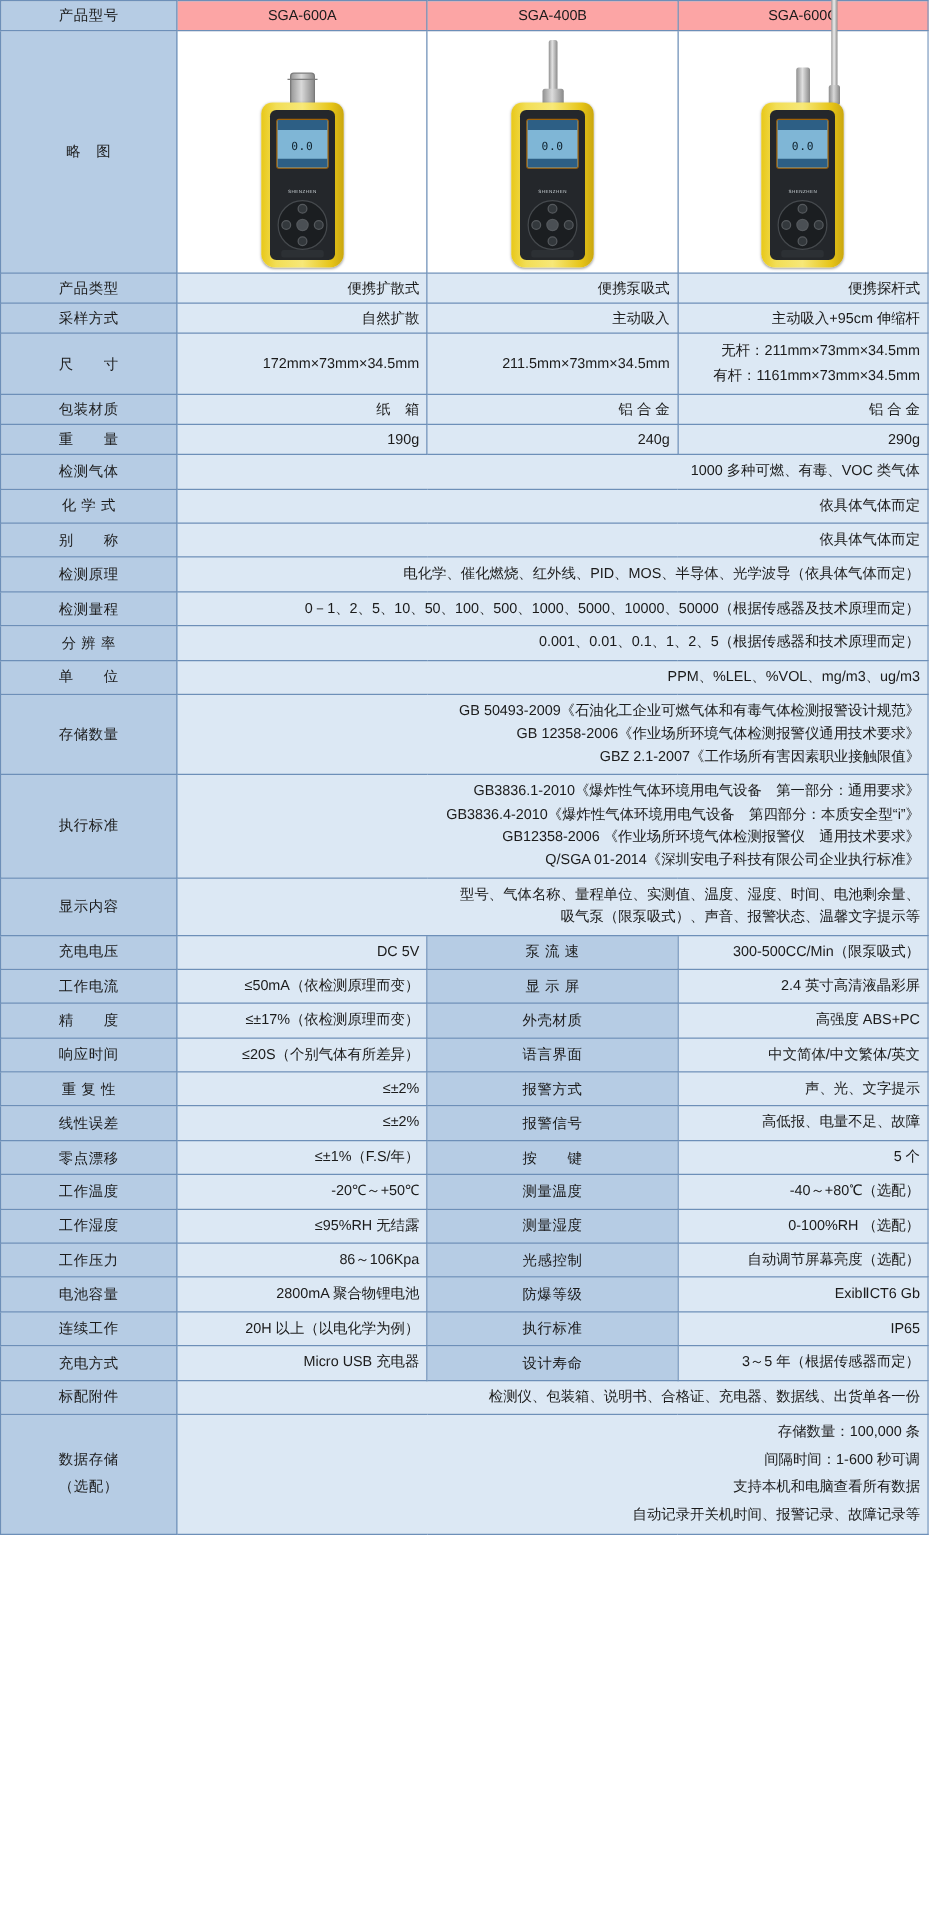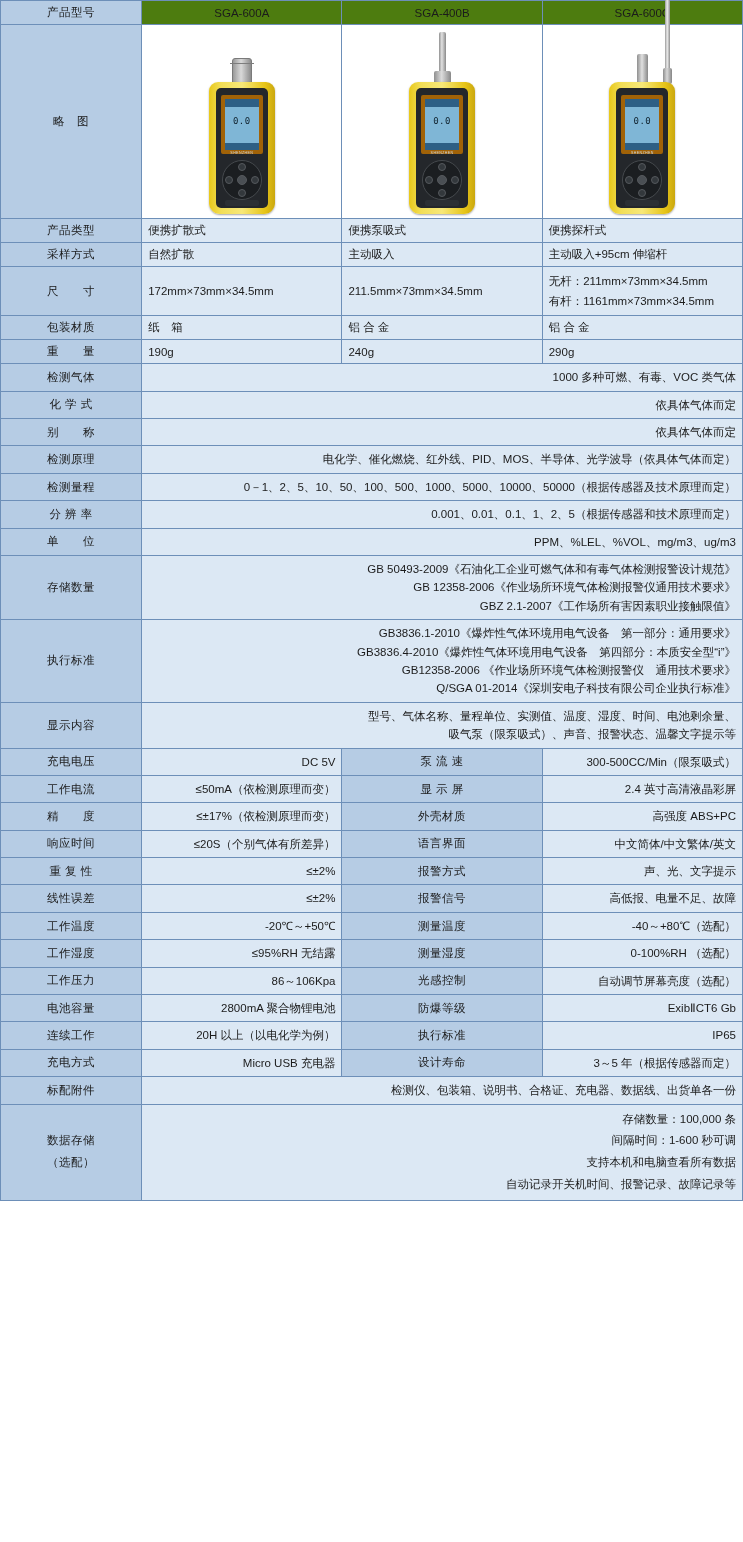--- a/index.html
+++ b/index.html
@@ -27,35 +27,35 @@
   .lbl {
     background: #b6cce4;
     color: #11365e;
     font-weight: normal;
     text-align: center;
     font-size: 12.5px;
     letter-spacing: 0.5px;
   }
   .val {
     background: #dce8f4;
-    text-align: left;
+    text-align: right;
   }
   .val-left {
     background: #dce8f4;
     text-align: right;
     padding-left: 10px;
     line-height: 1.6;
   }
   .val-img {
     background: #ffffff;
     text-align: center;
     padding: 6px 0 4px 0;
   }
   .hdr-model {
-    background: #4d7c0f;
+    background: #fca5a5;
     text-align: center;
     font-size: 12.5px;
     color: #1b1b1b;
   }
   .two-line { line-height: 1.75; }
 
   
   .dev-wrap {
     height: 185px;
     display: flex;
@@ -82,23 +82,23 @@
     right: 7px;
     bottom: 6px;
     background: #24272b;
     border-radius: 5px;
   }
   .dev-screen {
     position: absolute;
     left: 5px;
     top: 7px;
     right: 5px;
-    height: 59px;
+    height: 40px;
     background: #7fb6d6;
-    border: 4px solid #a16207;
+    border: 1px solid #a16207;
     border-radius: 2px;
     overflow: hidden;
   }
   .dev-screen .topbar {
     height: 8px;
     background: #2d5f85;
   }
   .dev-screen .reading {
     text-align: center;
     font-size: 9px;
@@ -437,20 +437,26 @@
       <td class="lbl">报警方式</td>
       <td class="val-left">声、光、文字提示</td>
     </tr>
     <tr>
       <td class="lbl">线性误差</td>
       <td class="val-left">≤±2%</td>
       <td class="lbl">报警信号</td>
       <td class="val-left">高低报、电量不足、故障</td>
     </tr>
     <tr>
+      <td class="lbl">零点漂移</td>
+      <td class="val-left">≤±1%（F.S/年）</td>
+      <td class="lbl">按　　键</td>
+      <td class="val-left">5 个</td>
+    </tr>
+    <tr>
       <td class="lbl">工作温度</td>
       <td class="val-left">-20℃～+50℃</td>
       <td class="lbl">测量温度</td>
       <td class="val-left">-40～+80℃（选配）</td>
     </tr>
     <tr>
       <td class="lbl">工作湿度</td>
       <td class="val-left">≤95%RH 无结露</td>
       <td class="lbl">测量湿度</td>
       <td class="val-left">0-100%RH （选配）</td>

